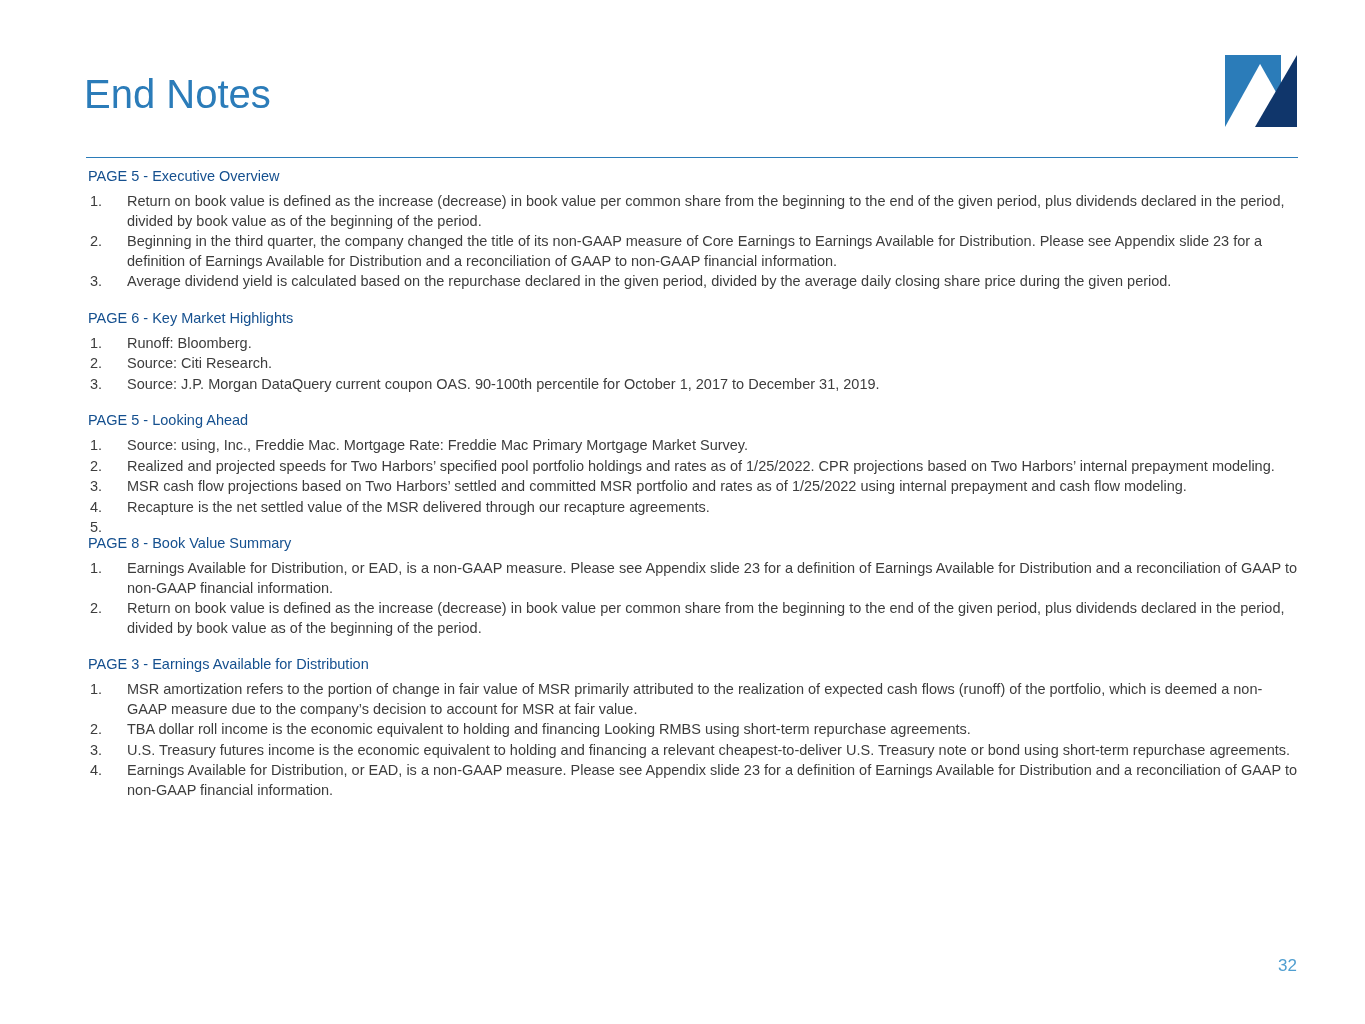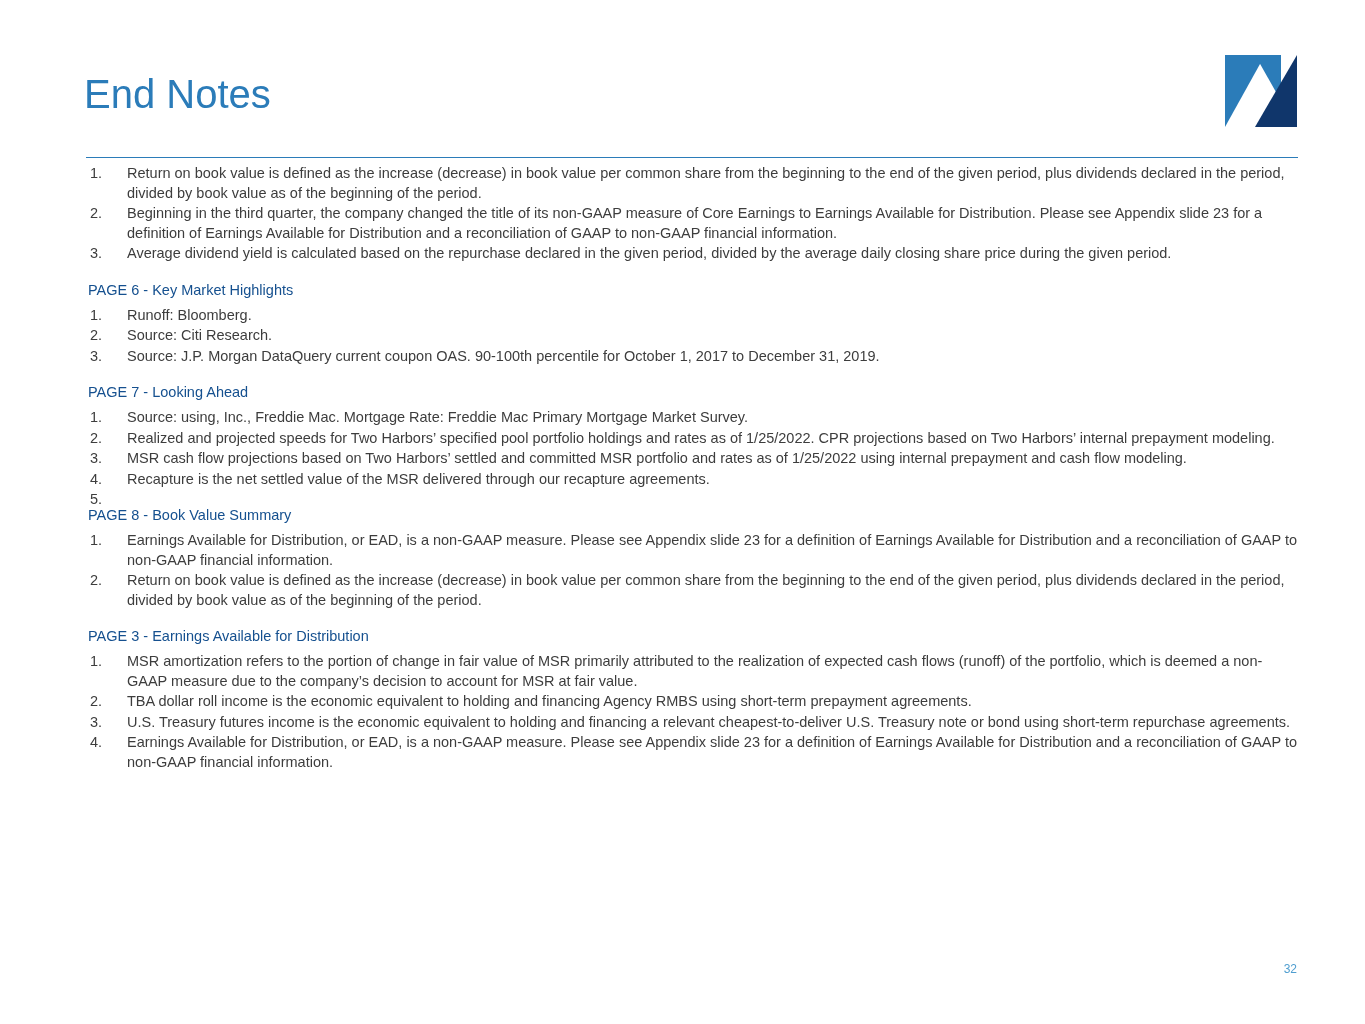--- a/index.html
+++ b/index.html
@@ -109,77 +109,78 @@
     position: absolute;
     left: 4px;
     top: 0;
     width: 24px;
     text-align: left;
   }
   .page-number {
     position: absolute;
     right: 68px;
     bottom: 48px;
-    font-size: 12px;
+    font-size: 17px;
     color: #4f9ed0;
   }
 </style>
 </head>
 <body>
 
 <div class="slide">
 
   <div class="logo">
     <div class="box"></div>
     <div class="tri-left"></div>
     <div class="slash"></div>
     <div class="tri-right"></div>
   </div>
 
   <div class="title">End Notes</div>
   <div class="rule"></div>
 
   <div class="content">
       <div class="section">
+        <div class="section-title">PAGE 5 - Executive Overview</div>
         <ol class="items">
           <li><span class="num">1.</span><span>Return on book value is defined as the increase (decrease) in book value per common share from the beginning to the end of the given period, plus dividends declared in the period, divided by book value as of the beginning of the period.</span></li>
           <li><span class="num">2.</span><span>Beginning in the third quarter, the company changed the title of its non-GAAP measure of Core Earnings to Earnings Available for Distribution. Please see Appendix slide 23 for a definition of Earnings Available for Distribution and a reconciliation of GAAP to non-GAAP financial information.</span></li>
           <li><span class="num">3.</span><span>Average dividend yield is calculated based on the repurchase declared in the given period, divided by the average daily closing share price during the given period.</span></li>
         </ol>
       </div>
       <div class="section">
         <div class="section-title">PAGE 6 - Key Market Highlights</div>
         <ol class="items">
           <li><span class="num">1.</span><span>Runoff: Bloomberg.</span></li>
           <li><span class="num">2.</span><span>Source: Citi Research.</span></li>
           <li><span class="num">3.</span><span>Source: J.P. Morgan DataQuery current coupon OAS. 90-100th percentile for October 1, 2017 to December 31, 2019.</span></li>
         </ol>
       </div>
       <div class="section">
-        <div class="section-title">PAGE 7 - Looking Ahead</div>
+        <div class="section-title">PAGE 5 - Looking Ahead</div>
         <ol class="items">
           <li><span class="num">1.</span><span>Source: using, Inc., Freddie Mac. Mortgage Rate: Freddie Mac Primary Mortgage Market Survey.</span></li>
           <li><span class="num">2.</span><span>Realized and projected speeds for Two Harbors’ specified pool portfolio holdings and rates as of 1/25/2022. CPR projections based on Two Harbors’ internal prepayment modeling.</span></li>
           <li><span class="num">3.</span><span>MSR cash flow projections based on Two Harbors’ settled and committed MSR portfolio and rates as of 1/25/2022 using internal prepayment and cash flow modeling.</span></li>
           <li><span class="num">4.</span><span>Recapture is the net settled value of the MSR delivered through our recapture agreements.</span></li>
           <li><span class="num">5.</span></li>
         </ol>
       </div>
       <div class="section">
         <div class="section-title">PAGE 8 - Book Value Summary</div>
         <ol class="items">
           <li><span class="num">1.</span><span>Earnings Available for Distribution, or EAD, is a non-GAAP measure. Please see Appendix slide 23 for a definition of Earnings Available for Distribution and a reconciliation of GAAP to non-GAAP financial information.</span></li>
           <li><span class="num">2.</span><span>Return on book value is defined as the increase (decrease) in book value per common share from the beginning to the end of the given period, plus dividends declared in the period, divided by book value as of the beginning of the period.</span></li>
         </ol>
       </div>
       <div class="section">
         <div class="section-title">PAGE 3 - Earnings Available for Distribution</div>
         <ol class="items">
           <li><span class="num">1.</span><span>MSR amortization refers to the portion of change in fair value of MSR primarily attributed to the realization of expected cash flows (runoff) of the portfolio, which is deemed a non-GAAP measure due to the company’s decision to account for MSR at fair value.</span></li>
-          <li><span class="num">2.</span><span>TBA dollar roll income is the economic equivalent to holding and financing Agency RMBS using short-term prepayment agreements.</span></li>
+          <li><span class="num">2.</span><span>TBA dollar roll income is the economic equivalent to holding and financing Looking RMBS using short-term repurchase agreements.</span></li>
           <li><span class="num">3.</span><span>U.S. Treasury futures income is the economic equivalent to holding and financing a relevant cheapest-to-deliver U.S. Treasury note or bond using short-term repurchase agreements.</span></li>
           <li><span class="num">4.</span><span>Earnings Available for Distribution, or EAD, is a non-GAAP measure. Please see Appendix slide 23 for a definition of Earnings Available for Distribution and a reconciliation of GAAP to non-GAAP financial information.</span></li>
         </ol>
       </div>
     </div>
 
   <div class="page-number">32</div>
 </div>
 
 </body></html>

